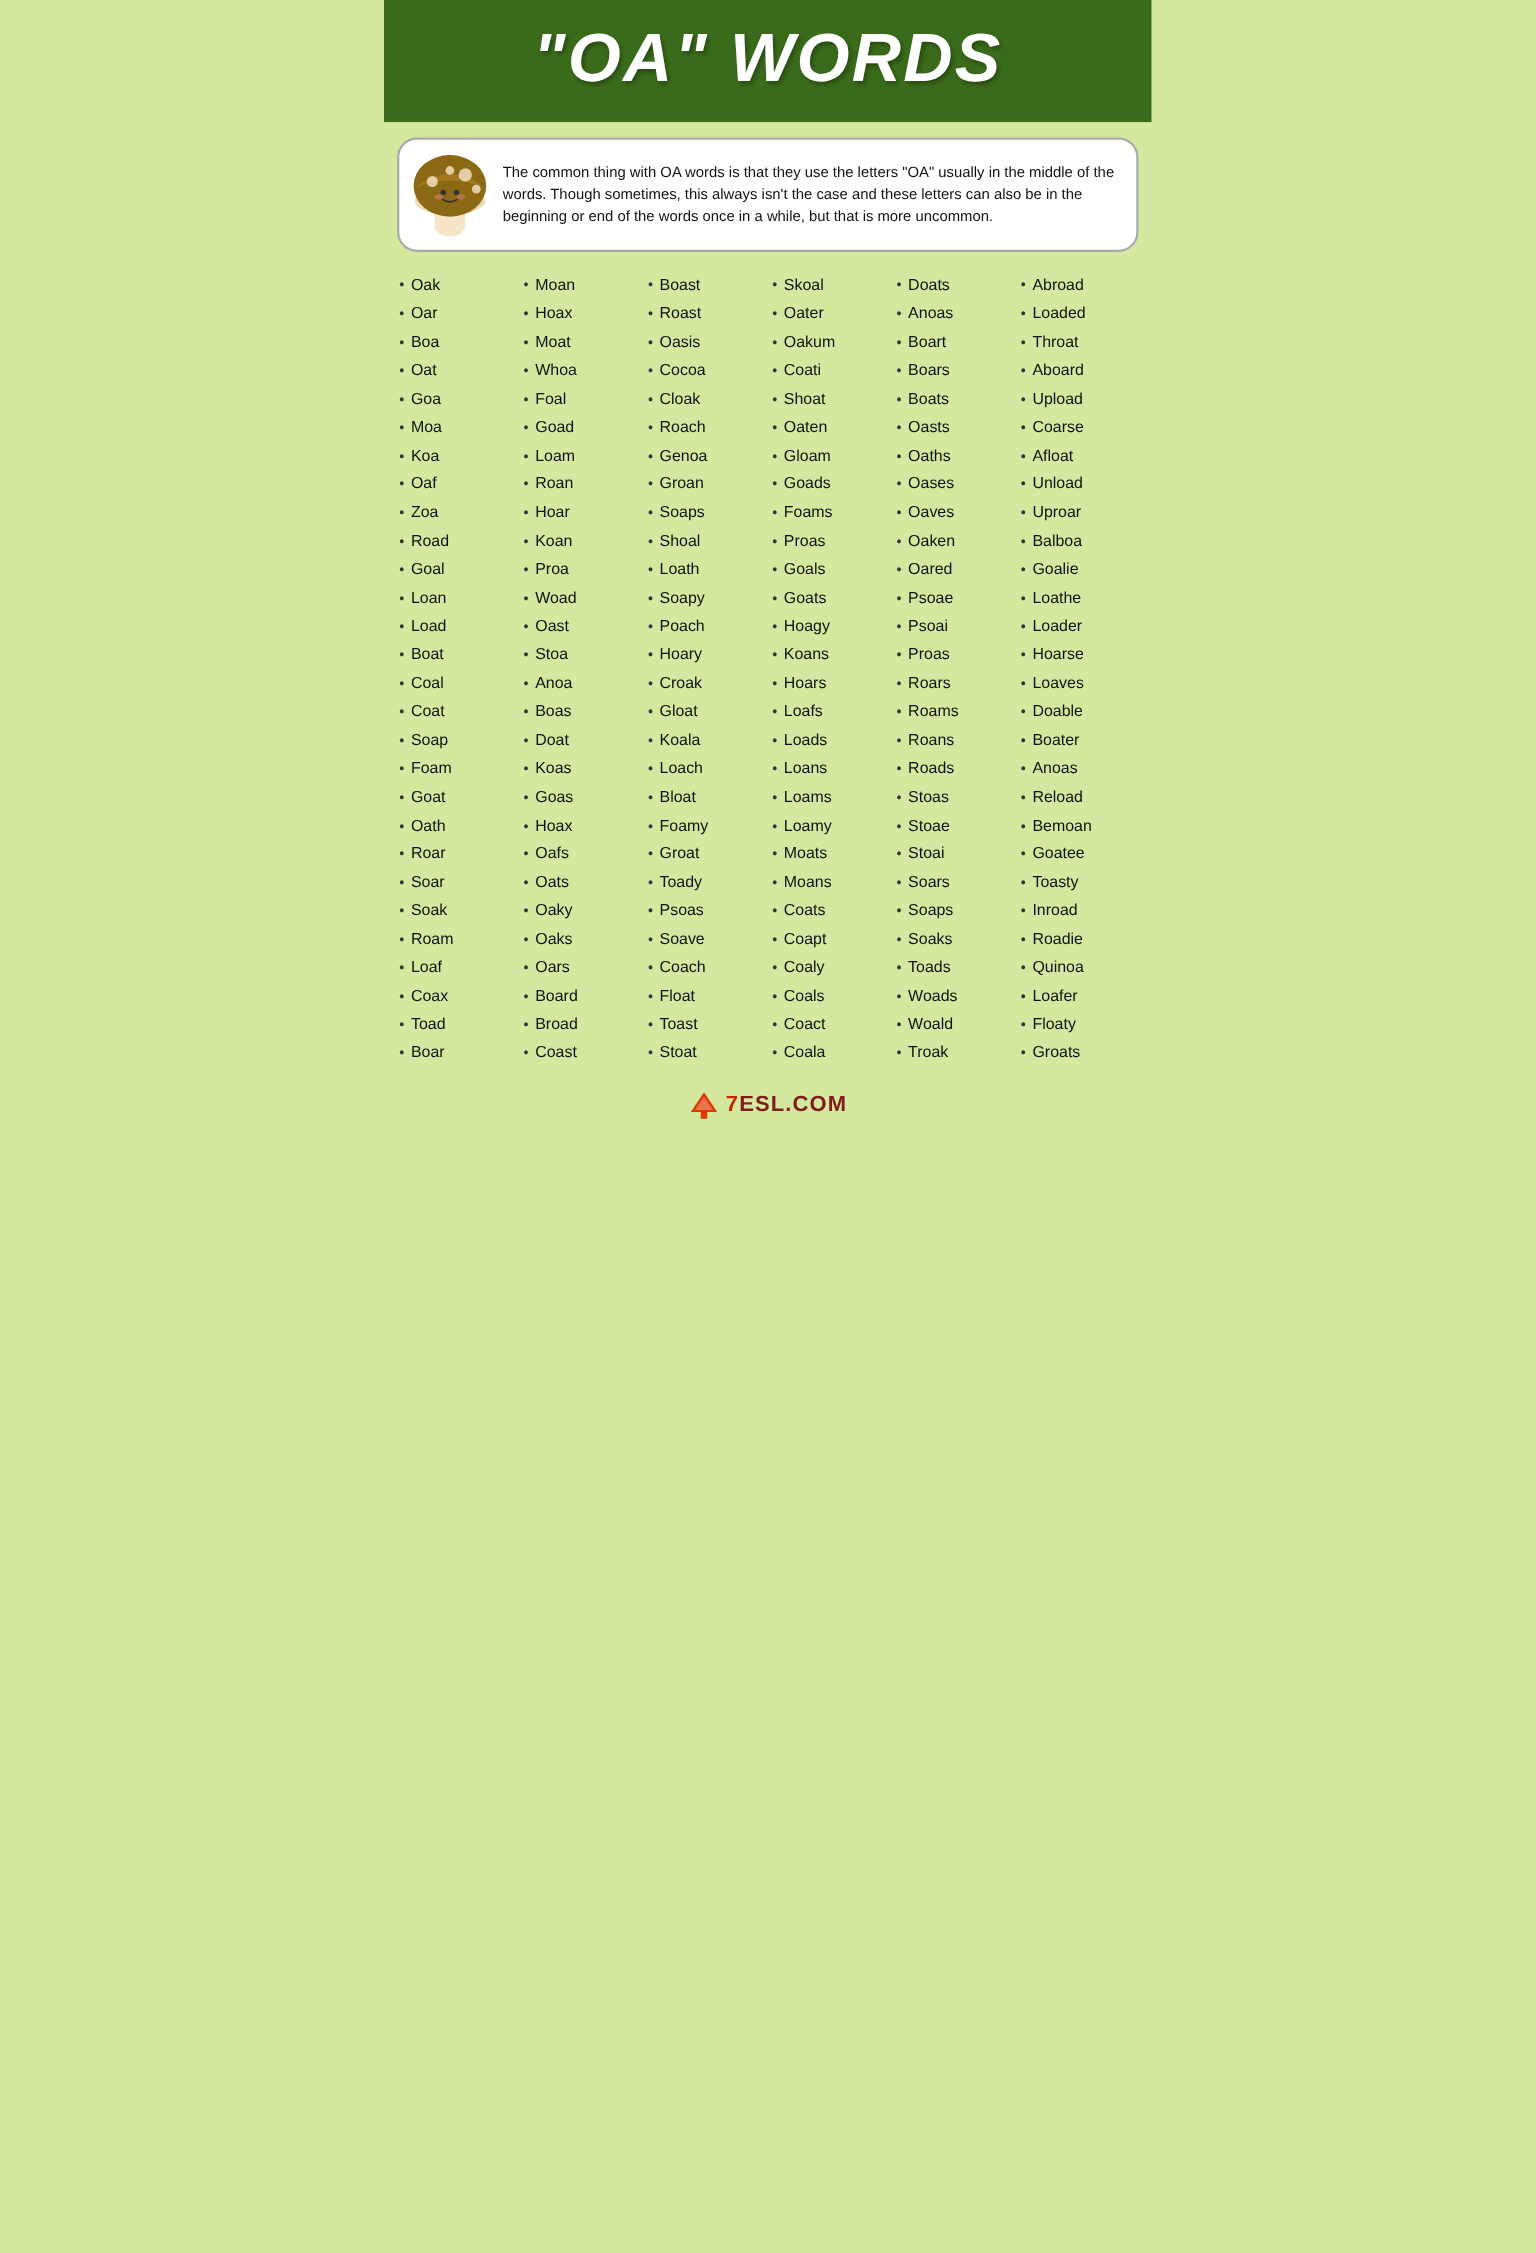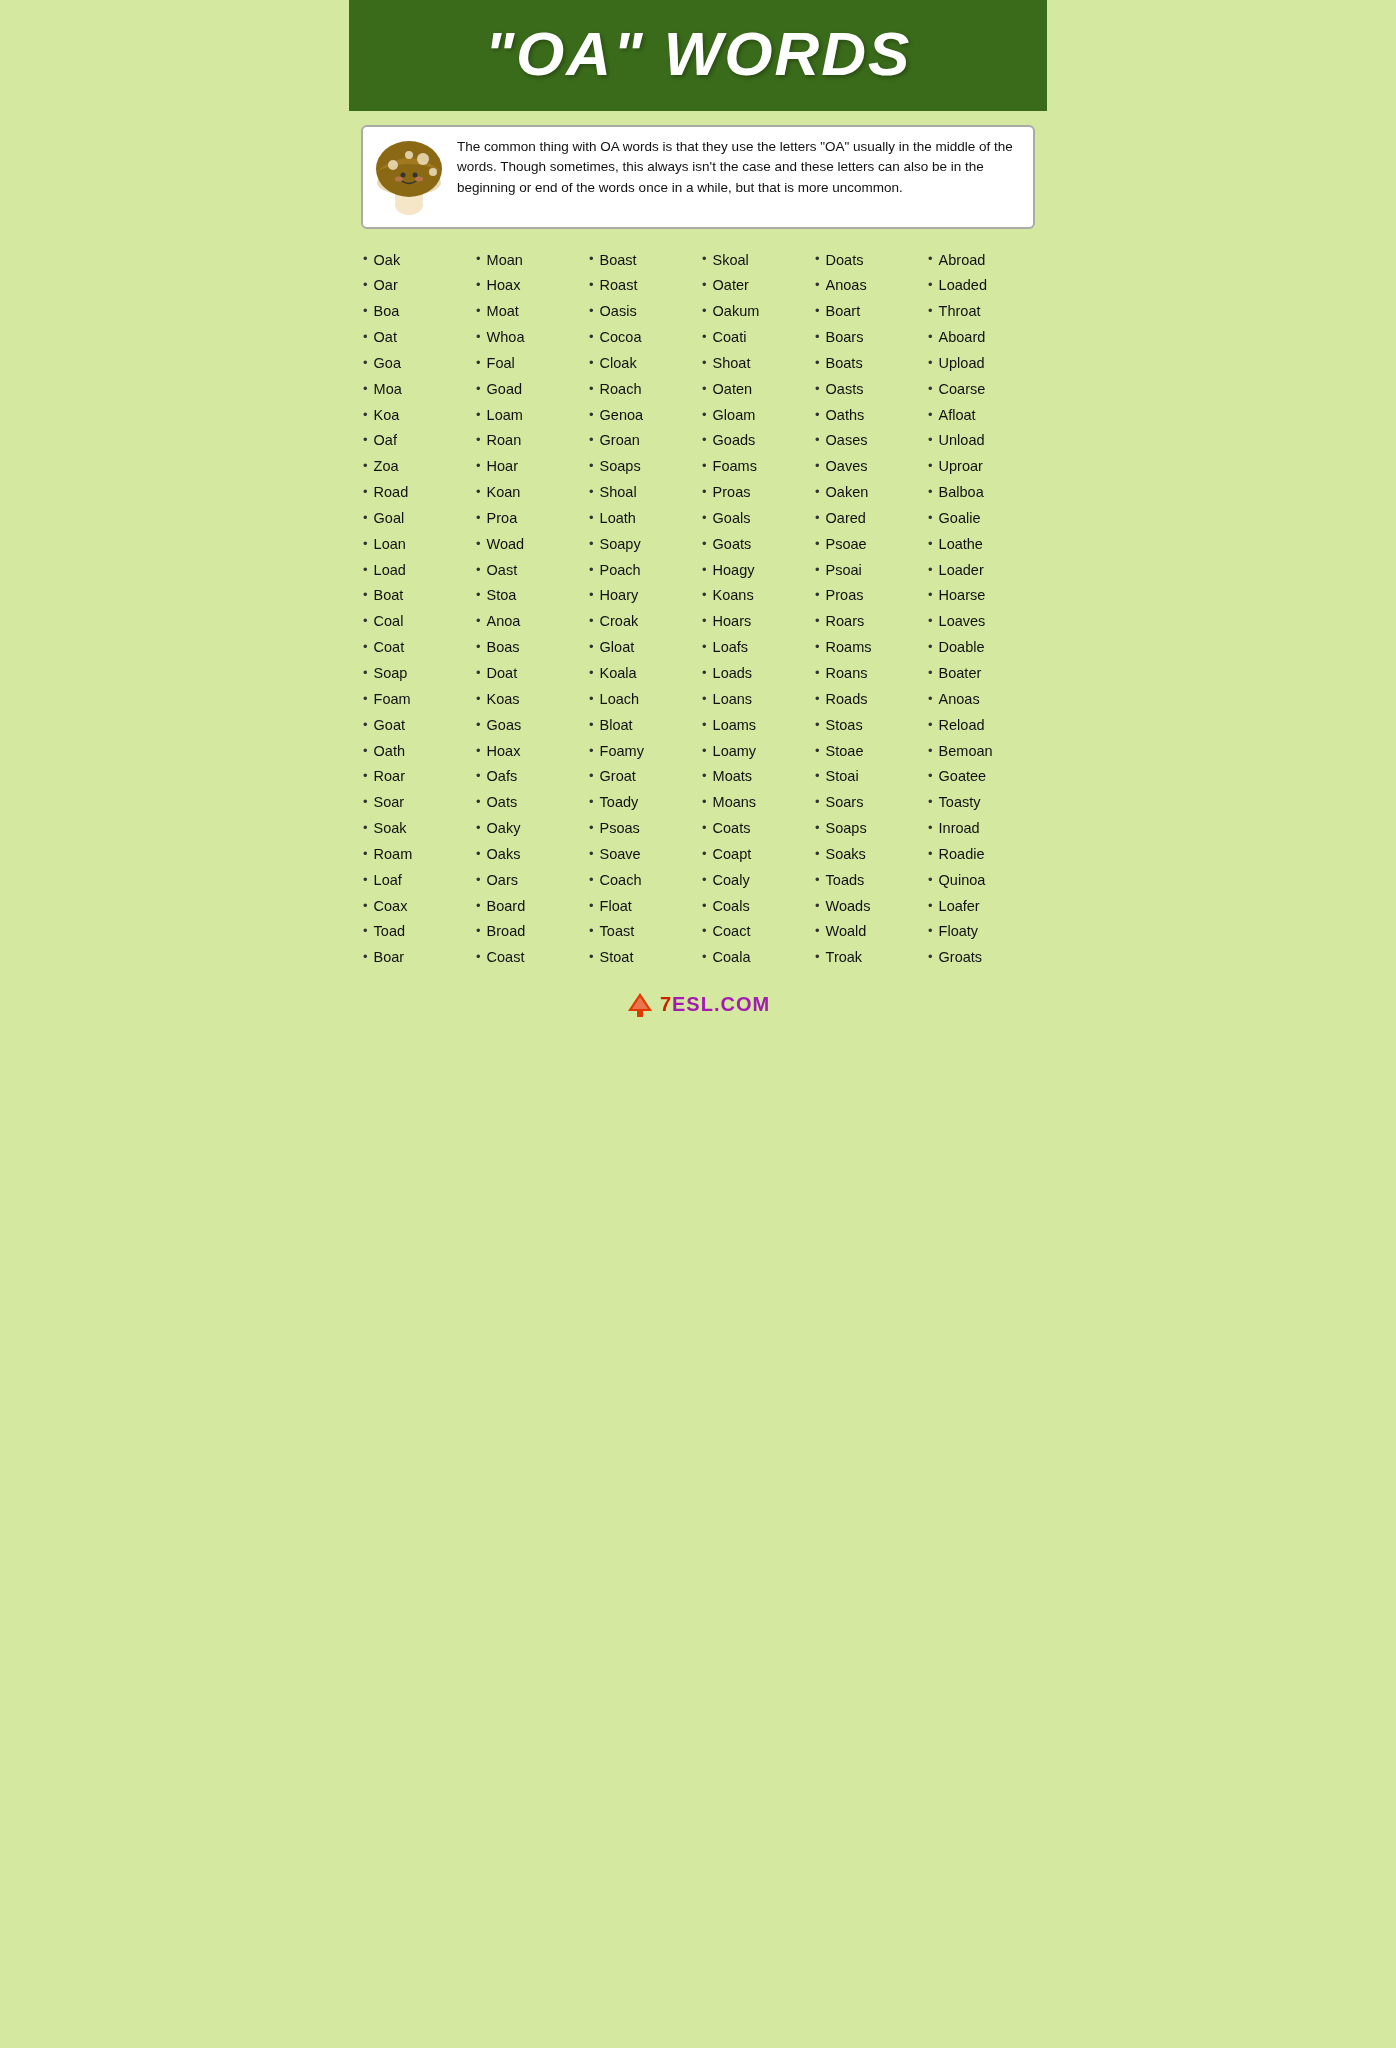--- a/index.html
+++ b/index.html
@@ -20,24 +20,25 @@
       font-weight: 900;
       color: white;
       font-style: italic;
       letter-spacing: 2px;
       text-shadow: 2px 2px 4px rgba(0,0,0,0.3);
     }
 
     .intro-box {
       background: white;
       border: 2px solid #aaa;
-      border-radius: 6px;
+      border-radius: 18px;
       margin: 14px 12px 10px;
       padding: 10px 12px 10px 10px;
       display: flex;
+      align-items: center;
       gap: 12px;
     }
     .mushroom-img {
       width: 72px;
       height: 80px;
       flex-shrink: 0;
     }
     .intro-text {
       font-size: 13.5px;
       line-height: 1.5;
@@ -83,21 +84,21 @@
       width: 28px;
       height: 28px;
     }
     .footer-text {
       font-size: 20px;
       font-weight: 900;
       color: #2a5a00;
       letter-spacing: 1px;
     }
     .footer-text span {
-      color: #a21caf;
+      color: #7f1d1d;
     }
   </style>
 </head>
 <body>
 
 <div class="header">
   <h1>"OA" WORDS</h1>
 </div>
 
 <div class="intro-box">

